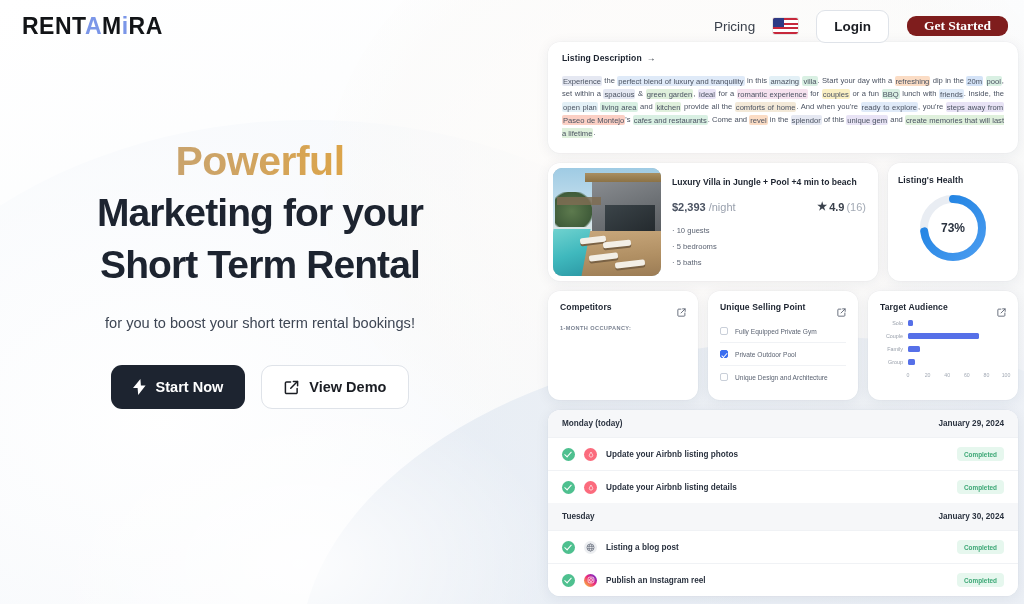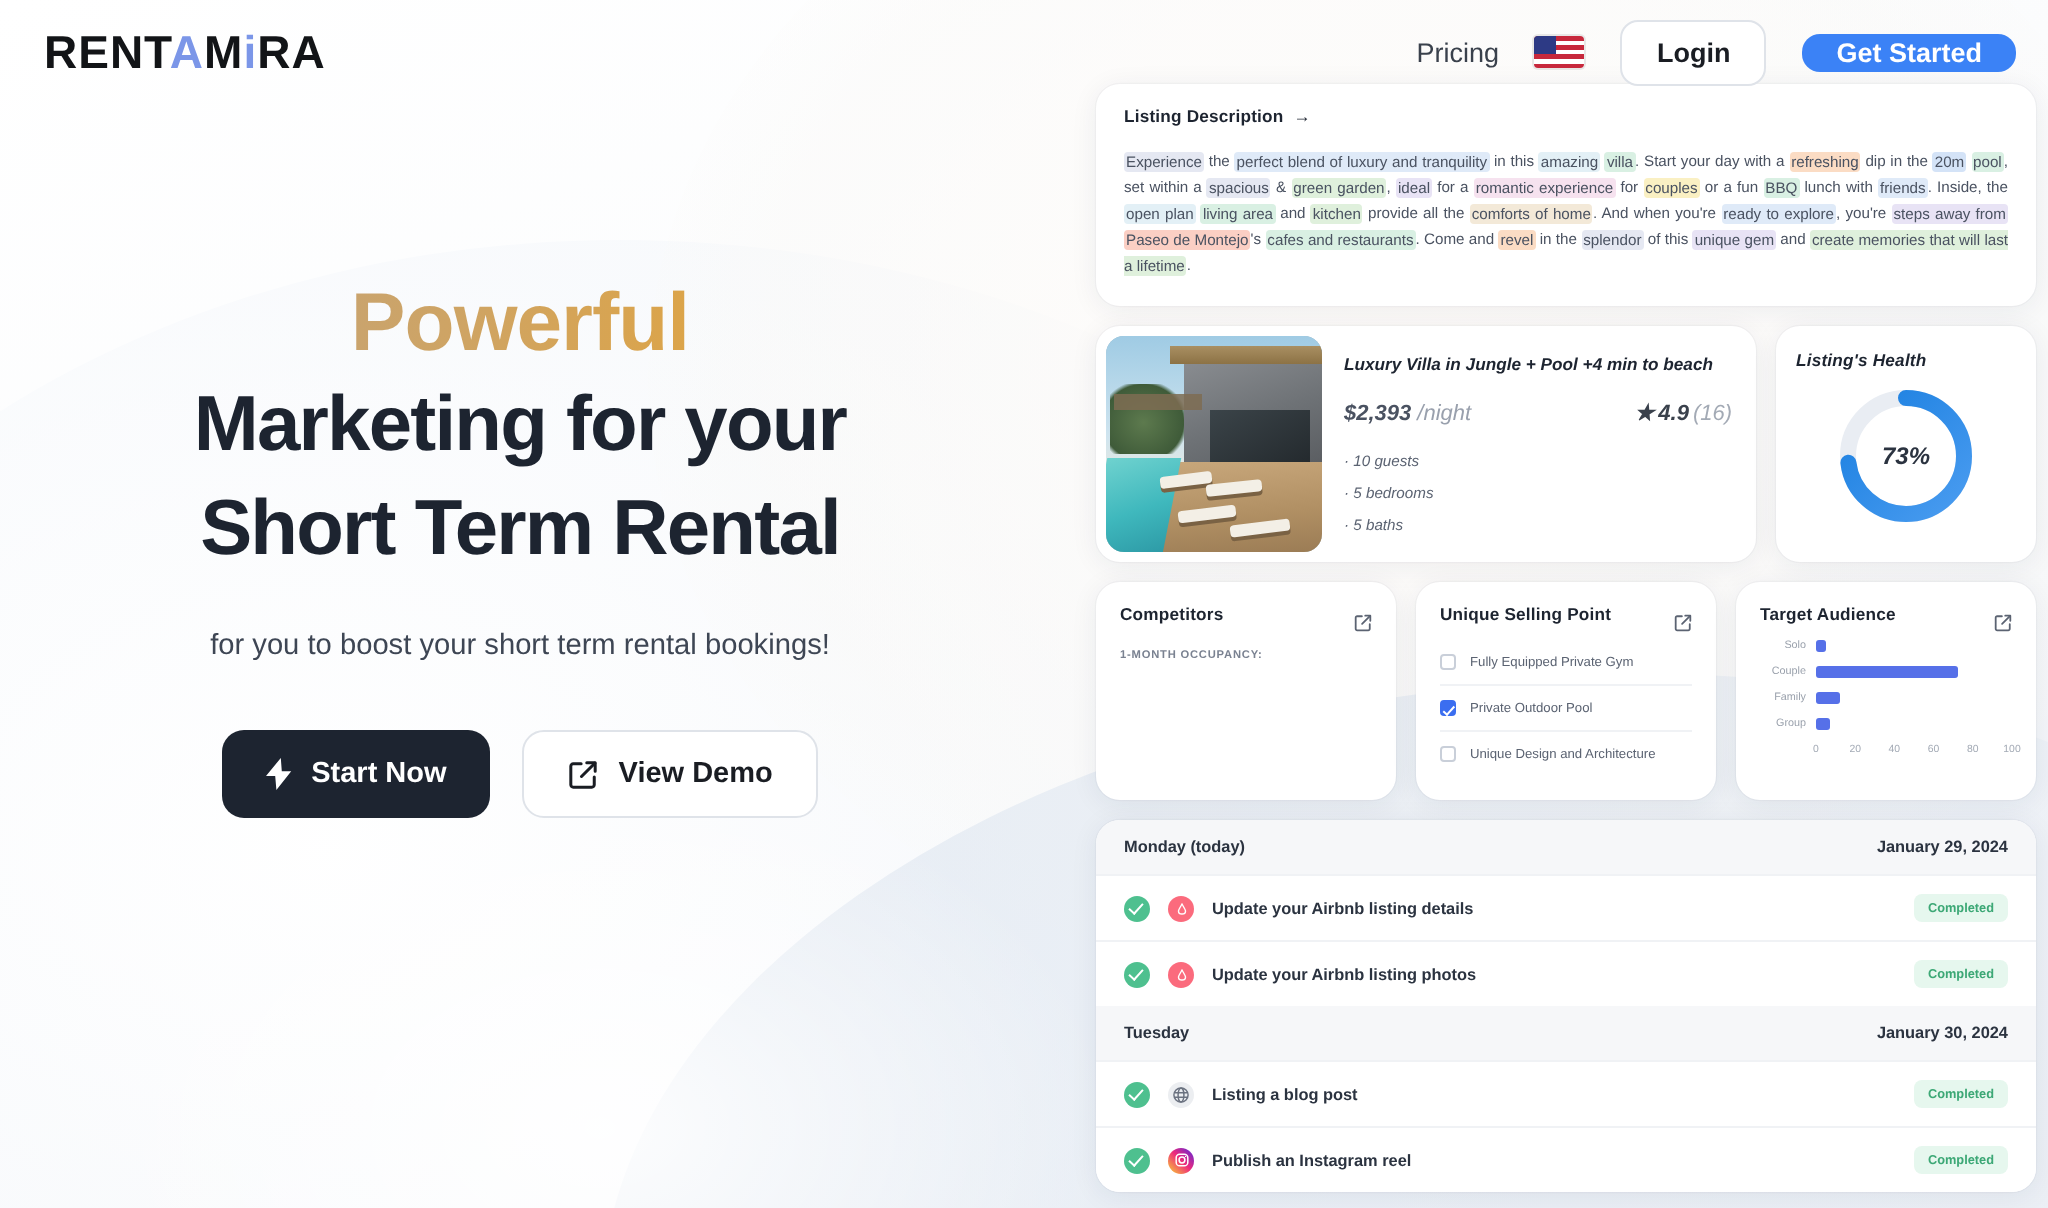--- a/index.html
+++ b/index.html
@@ -58,22 +58,22 @@
     position: absolute; left: 0; top: 0; width: 11px; height: 8.5px;
     background: #2d3a85;
   }
   .btn-login {
     font-size: 13.5px; font-weight: 700; color: #1a1d23;
     border: 1px solid #dfe3e9; background: #fff;
     border-radius: 9px; padding: 8px 17px; cursor: pointer;
   }
   .btn-started {
     font-size: 13.5px; font-weight: 700; color: #ffffff;
-    background: #3b82f6; border: none;
-    border-radius: 9px; padding: 2px 17px; cursor: pointer;
+    background: #7f1d1d; border: none;
+    border-radius: 9px; padding: 2px 17px; cursor: pointer; font-family: Liberation Serif, serif;
   }
 
   
   .hero {
     position: absolute; z-index: 4;
     left: 0; top: 138px; width: 520px;
     text-align: center;
   }
   .hero-eyebrow {
     font-size: 41px; font-weight: 700; letter-spacing: -0.5px;
@@ -114,21 +114,21 @@
   }
   .ext-icon { width: 9px; height: 9px; flex: none; }
 
   
   .desc-card { padding: 11px 14px 14px 14px; }
   .desc-head { display: flex; align-items: center; gap: 5px; margin-bottom: 11px; }
   .desc-body { font-size: 7.6px; line-height: 1.72; color: #4a5261; text-align: justify; }
   .desc-body mark { background: transparent; color: inherit; border-radius: 2px; padding: 0.5px 1px; }
 
   
-  .row2 { display: flex; gap: 10px; font-style: italic; }
+  .row2 { display: flex; gap: 10px; }
   .villa-card { flex: 1; display: flex; padding: 0; overflow: hidden; }
   .villa-photo {
     width: 108px; height: 108px; flex: none; margin: 5px; border-radius: 9px;
     overflow: hidden; position: relative; background: #9fb8c6;
   }
   .villa-photo .sky { position: absolute; inset: 0; background: linear-gradient(180deg, #9fcbe4 0%, #cfe4ef 46%, #dfe7e4 60%, #cdd2cb 100%); }
   .villa-photo .bldg { position: absolute; left: 36%; top: 6%; width: 64%; height: 56%; background: linear-gradient(160deg, #8d9094 0%, #6e7276 55%, #595c60 100%); }
   .villa-photo .roof { position: absolute; left: 30%; top: 4%; width: 70%; height: 9%; background: linear-gradient(180deg, #a98f62, #8c7245); }
   .villa-photo .roof2 { position: absolute; left: 4%; top: 27%; width: 40%; height: 7%; background: #7e6c52; opacity: .85; }
   .villa-photo .tree { position: absolute; left: 2%; top: 22%; width: 34%; height: 32%; background: radial-gradient(ellipse at 45% 55%, #5d7a4e, #3f5b39 70%, rgba(63,91,57,0) 78%); }
@@ -435,31 +435,31 @@
         <span class="task-day-name">Monday (today)</span>
         <span class="task-day-date">January 29, 2024</span>
       </div>
       <div class="task-row">
         <div class="check"></div>
         <div class="src-icon src-airbnb">
           <svg width="8" height="8" viewBox="0 0 16 16" fill="none" stroke="#fff" stroke-width="1.4">
             <path d="M8 14c-2.2 0-3.5-1.3-3.5-2.8 0-1.6 1.6-3.9 3.5-7 1.9 3.1 3.5 5.4 3.5 7C11.5 12.7 10.2 14 8 14z"></path>
           </svg>
         </div>
-        <div class="task-text">Update your Airbnb listing details</div>
+        <div class="task-text">Update your Airbnb listing photos</div>
         <div class="badge">Completed</div>
       </div>
       <div class="task-row">
         <div class="check"></div>
         <div class="src-icon src-airbnb">
           <svg width="8" height="8" viewBox="0 0 16 16" fill="none" stroke="#fff" stroke-width="1.4">
             <path d="M8 14c-2.2 0-3.5-1.3-3.5-2.8 0-1.6 1.6-3.9 3.5-7 1.9 3.1 3.5 5.4 3.5 7C11.5 12.7 10.2 14 8 14z"></path>
           </svg>
         </div>
-        <div class="task-text">Update your Airbnb listing photos</div>
+        <div class="task-text">Update your Airbnb listing details</div>
         <div class="badge">Completed</div>
       </div>
       <div class="task-day">
         <span class="task-day-name">Tuesday</span>
         <span class="task-day-date">January 30, 2024</span>
       </div>
       <div class="task-row">
         <div class="check"></div>
         <div class="src-icon src-blog">
           <svg width="9" height="9" viewBox="0 0 16 16" fill="none" stroke="#6b7280" stroke-width="1.3">

